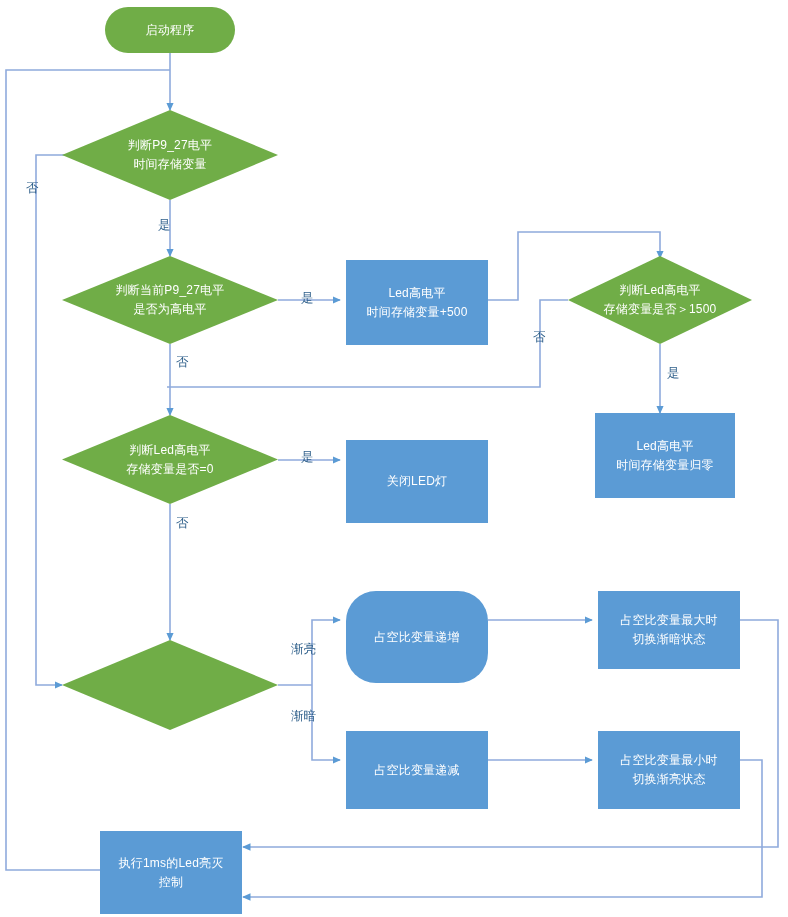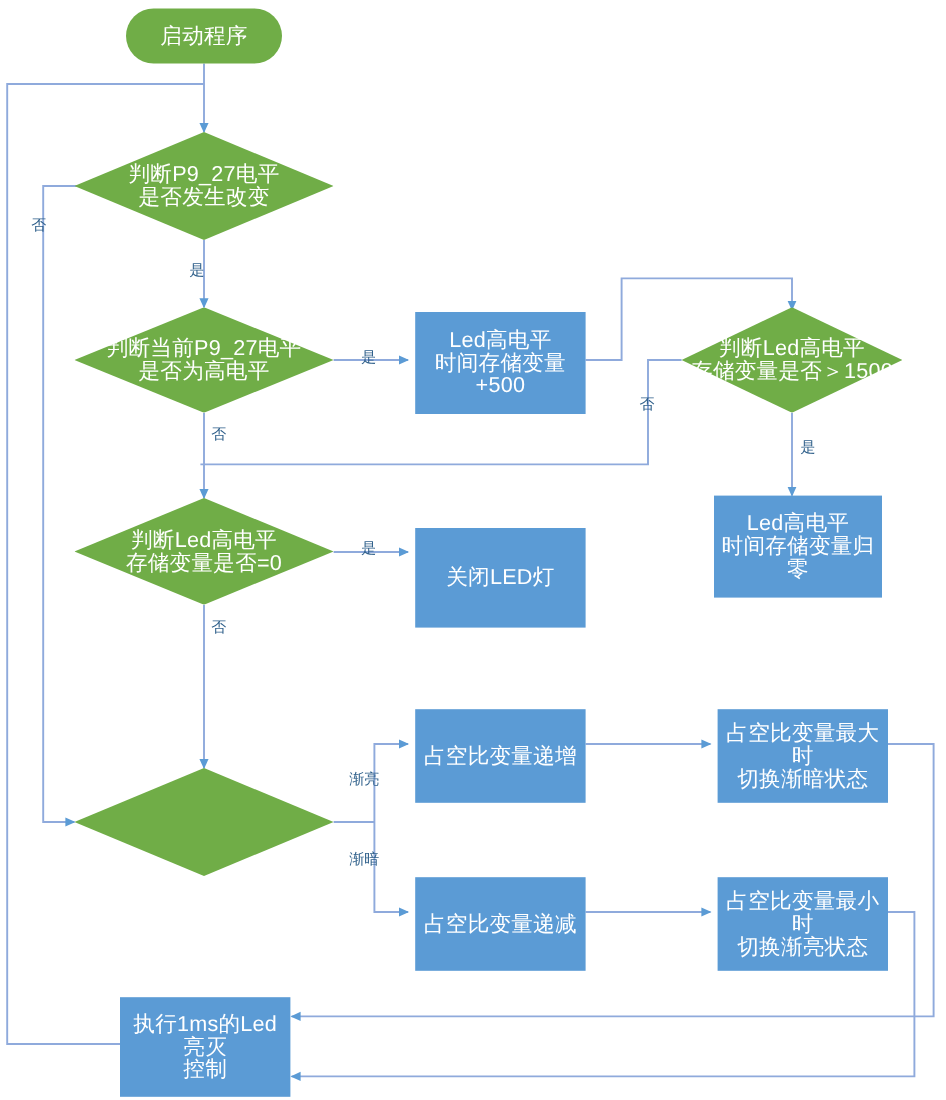--- a/index.html
+++ b/index.html
@@ -25,21 +25,21 @@
     pointer-events: none;
   }
   .node {
     position: absolute;
     box-sizing: border-box;
     display: flex;
     align-items: center;
     justify-content: center;
     text-align: center;
     color: #ffffff;
-    font-size: 18px;
+    font-size: 12px;
     line-height: 19px;
     letter-spacing: 0.2px;
     white-space: pre-line;
   }
   .node.process {
     background: #5b9bd5;
   }
   .node.terminator {
     background: #70ad47;
     border-radius: 26px;
@@ -124,21 +124,21 @@
     </g>
   </svg>
 
   <div class="node terminator" style="left:105px; top:7px; width:130px; height:46px;">
     <span class="node-text">启动程序</span>
   </div>
 
   <div class="node decision" style="left:62px; top:110px; width:216px; height:90px;">
     <span class="diamond-shape"></span>
     <span class="node-text">判断P9_27电平
-是否发生改变</span>
+时间存储变量</span>
   </div>
 
   <div class="node decision" style="left:62px; top:256px; width:216px; height:88px;">
     <span class="diamond-shape"></span>
     <span class="node-text">判断当前P9_27电平
 是否为高电平</span>
   </div>
 
   <div class="node process" style="left:346px; top:260px; width:142px; height:85px;">
     <span class="node-text">Led高电平
@@ -163,21 +163,21 @@
 
   <div class="node process" style="left:595px; top:413px; width:140px; height:85px;">
     <span class="node-text">Led高电平
 时间存储变量归零</span>
   </div>
 
   <div class="node decision" style="left:62px; top:640px; width:216px; height:90px;">
     <span class="diamond-shape"></span>
   </div>
 
-  <div class="node process" style="left:346px; top:591px; width:142px; height:78px;">
+  <div class="node process" style="left:346px; top:591px; width:142px; height:92px;border-radius:30px;">
     <span class="node-text">占空比变量递增</span>
   </div>
 
   <div class="node process" style="left:346px; top:731px; width:142px; height:78px;">
     <span class="node-text">占空比变量递减</span>
   </div>
 
   <div class="node process" style="left:598px; top:591px; width:142px; height:78px;">
     <span class="node-text">占空比变量最大时
 切换渐暗状态</span>

